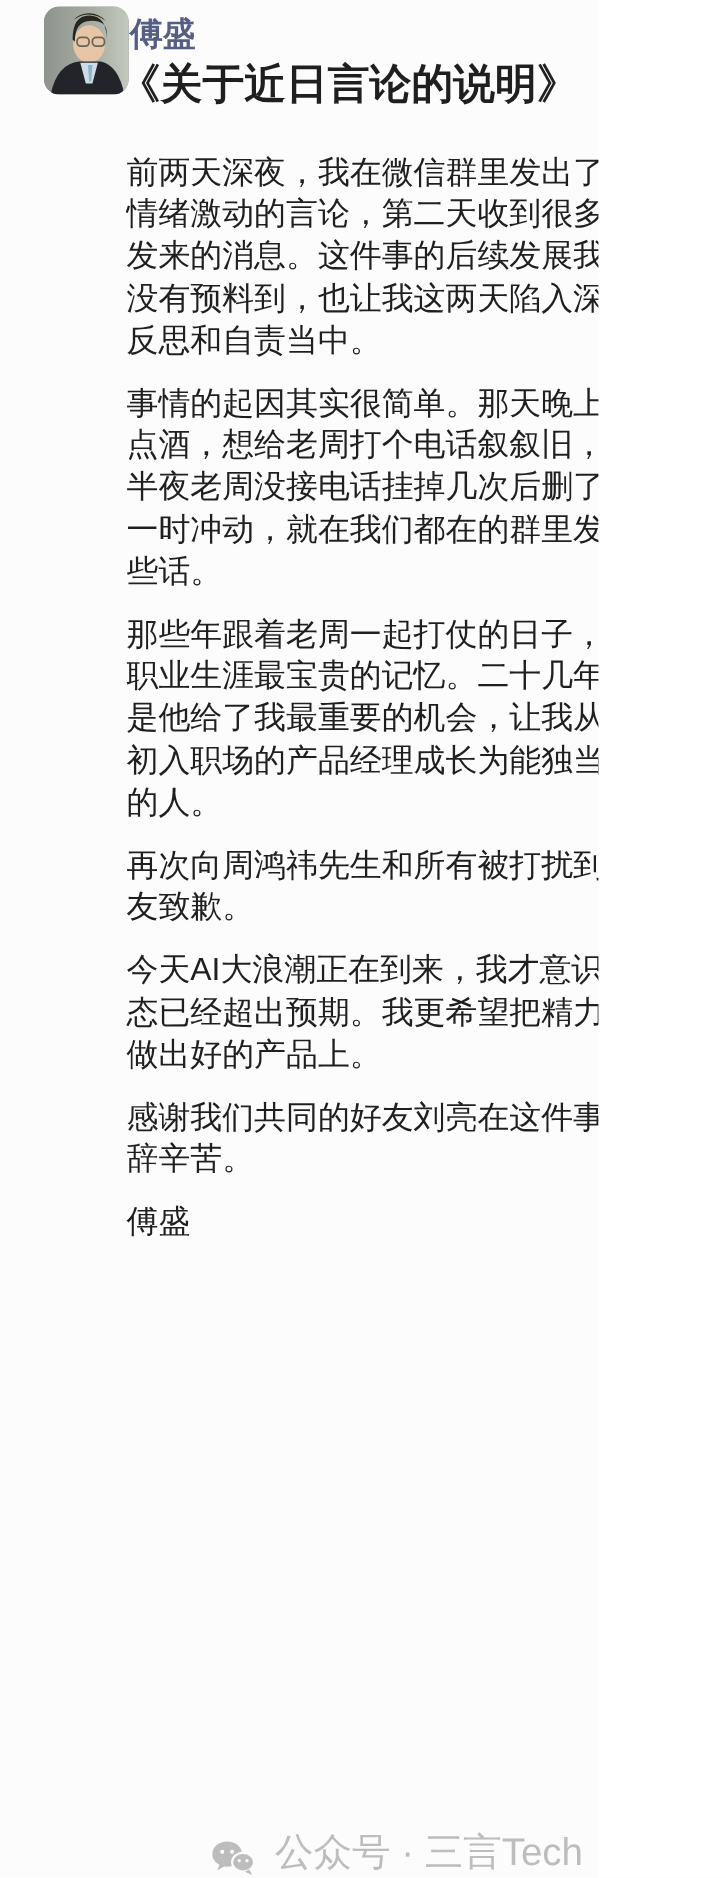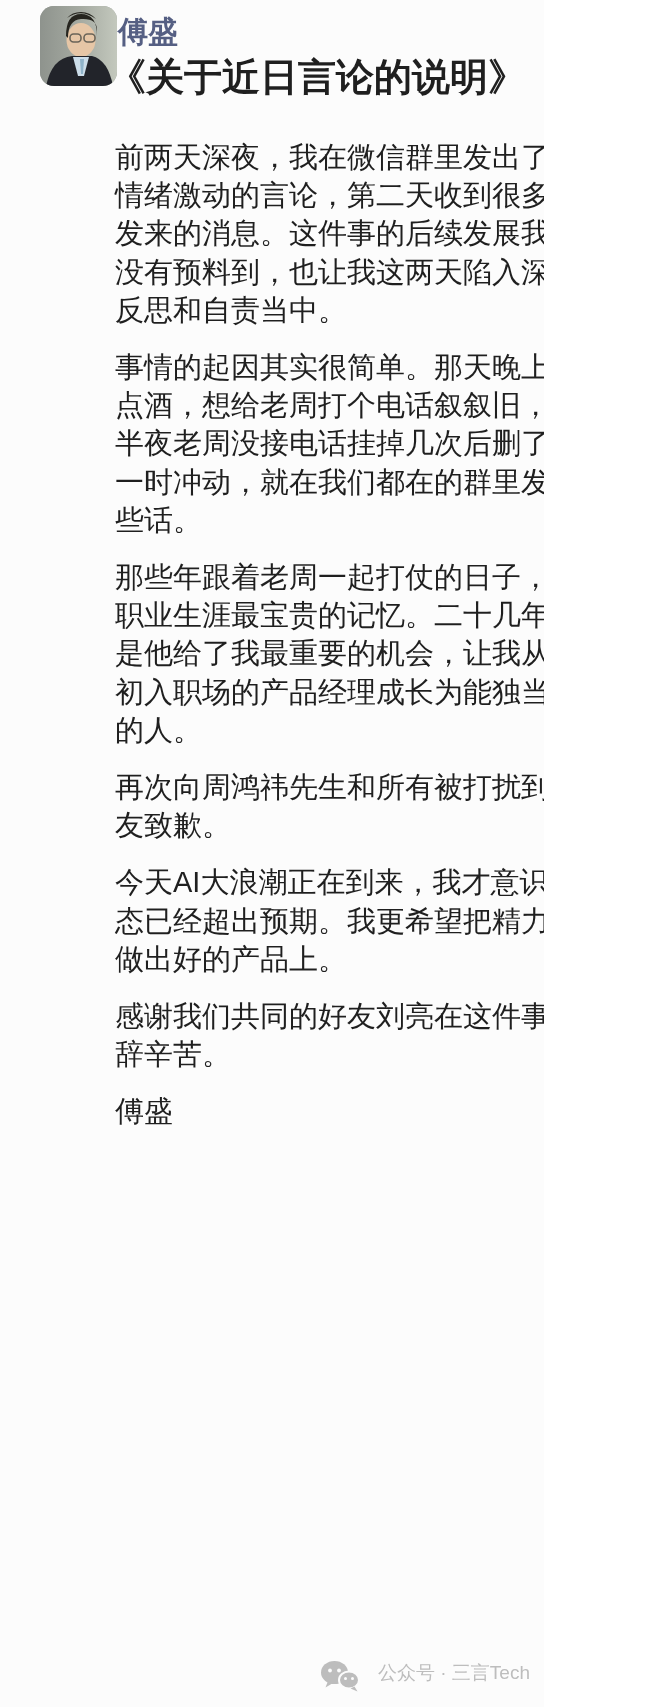--- a/index.html
+++ b/index.html
@@ -35,23 +35,23 @@
     font-size:29px; line-height:38.2px;
     font-weight:500;
     color:var(--text,#1f1f1f);
     text-align:left;
     word-break:break-all;
   }
   .content p { margin:0; }
   .content p + p { margin-top:19px; }
   .watermark {
     position:absolute; right:14px; top:1660px;
-    display:flex; align-items:flex-start; gap:18px;
+    display:flex; align-items:flex-end; gap:18px;
     color:var(--watermark,#bdbdbd);
-    font-size:19px; font-weight:400;
+    font-size:35px; font-weight:400;
     white-space:nowrap;
   }
   .wm-icon { display:inline-flex; }
 </style>
 </head>
 <body>
 
 <div class="page">
 
   <div class="avatar">

